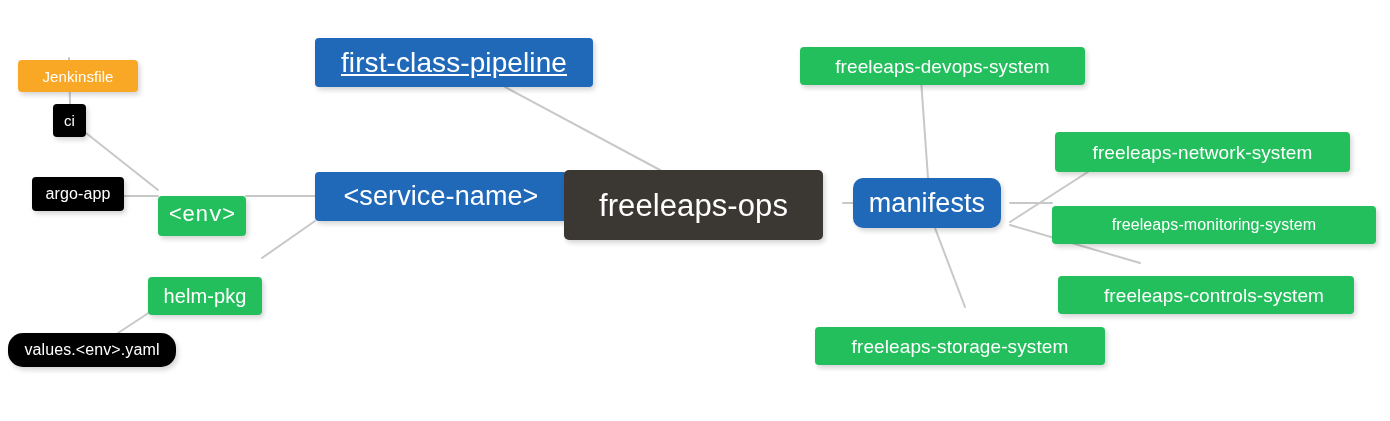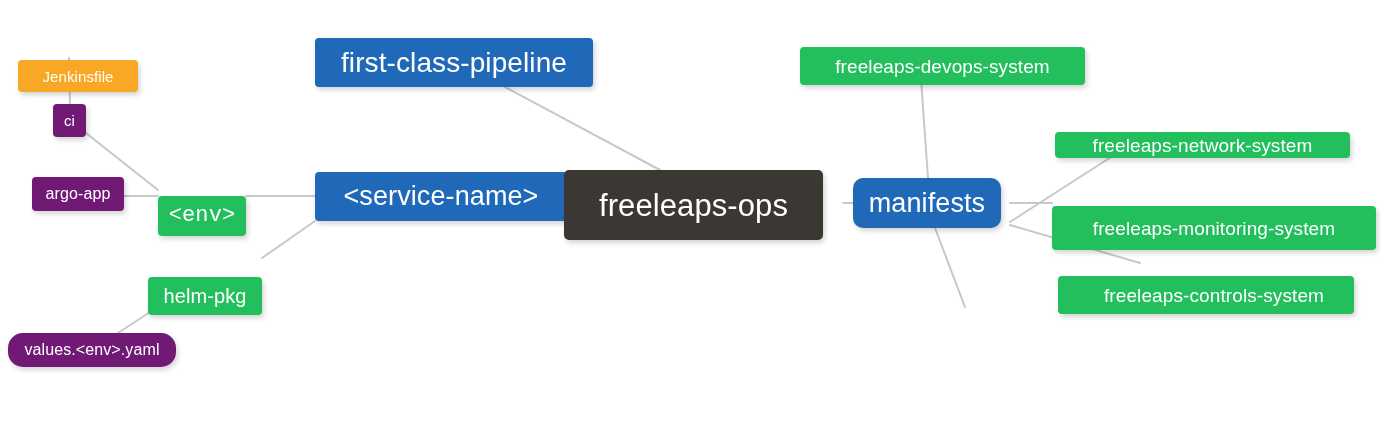--- a/index.html
+++ b/index.html
@@ -39,21 +39,21 @@
     box-shadow: 2px 3px 5px rgba(0,0,0,0.17);
     letter-spacing: 0.1px;
     z-index: 2;
   }
   .node.root {
     background: #3b3733;
     border-radius: 5px;
   }
   .node.blue   { background: #2069b8; }
   .node.green  { background: #23bf5c; margin-top: 20px; }
-  .node.red    { background: #701a75; }
+  .node.red    { background: #000000; }
   .node.orange { background: #f9a825; }
 </style>
 </head>
 <body>
 
 <div id="canvas" style="background: rgb(255, 255, 255);">
   <svg id="edges" viewBox="0 0 1390 421" xmlns="http://www.w3.org/2000/svg">
       <line x1="69" y1="58" x2="70" y2="104" stroke="#c8c8c8" stroke-width="2" stroke-linecap="round"></line>
       <line x1="86" y1="133" x2="158" y2="190" stroke="#c8c8c8" stroke-width="2" stroke-linecap="round"></line>
       <line x1="124" y1="196" x2="158" y2="196" stroke="#c8c8c8" stroke-width="2" stroke-linecap="round"></line>
@@ -68,21 +68,22 @@
       <line x1="1010" y1="203" x2="1052" y2="203" stroke="#c8c8c8" stroke-width="2" stroke-linecap="round"></line>
       <line x1="1010" y1="225" x2="1140" y2="263" stroke="#c8c8c8" stroke-width="2" stroke-linecap="round"></line>
       <line x1="935" y1="228" x2="965" y2="307" stroke="#c8c8c8" stroke-width="2" stroke-linecap="round"></line>
     </svg>
 <div class="node orange" style="left: 18px; top: 26px; width: 120px; height: 32px; font-size: 15px; margin-top: 34px;">Jenkinsfile</div>
     <div class="node red" style="left: 53px; top: 104px; width: 33px; height: 33px; font-size: 15px;">ci</div>
     <div class="node red" style="left: 32px; top: 177px; width: 92px; height: 34px; font-size: 16px;">argo-app</div>
     <div class="node green" style="left: 158px; top: 176px; width: 88px; height: 40px; font-size: 22px; font-family: Liberation Mono, monospace;">&lt;env&gt;</div>
     <div class="node green" style="left: 148px; top: 257px; width: 114px; height: 38px; font-size: 20px;">helm-pkg</div>
     <div class="node red" style="left: 8px; top: 333px; width: 168px; height: 34px; font-size: 16px; border-radius: 15px;">values.&lt;env&gt;.yaml</div>
-    <div class="node blue" style="left: 315px; top: 38px; width: 278px; height: 49px; font-size: 28px;">first-class-pipeline</div>
+    <div class="node blue" style="left: 315px; top: 38px; width: 278px; height: 49px; font-size: 28px; text-decoration: underline;">first-class-pipeline</div>
     <div class="node blue" style="left: 315px; top: 172px; width: 252px; height: 49px; font-size: 27px;">&lt;service-name&gt;</div>
     <div class="node root" style="left: 564px; top: 170px; width: 259px; height: 70px; font-size: 31px;">freeleaps-ops</div>
     <div class="node blue" style="left: 853px; top: 178px; width: 148px; height: 50px; font-size: 27px; border-radius: 10px;">manifests</div>
     <div class="node green" style="left: 800px; top: 27px; width: 285px; height: 38px; font-size: 19px;">freeleaps-devops-system</div>
-    <div class="node green" style="left: 1055px; top: 112px; width: 295px; height: 26px; font-size: 19px;">freeleaps-network-system</div>
-    <div class="node green" style="left: 1052px; top: 186px; width: 324px; height: 44px; font-size: 19px; text-align: center;">freeleaps-monitoring-system</div>
+    <div class="node green" style="left: 1055px; top: 112px; width: 295px; height: 40px; font-size: 19px;">freeleaps-network-system</div>
+    <div class="node green" style="left: 1052px; top: 186px; width: 324px; height: 38px; font-size: 16px; text-align: center;">freeleaps-monitoring-system</div>
     <div class="node green" style="left: 1058px; top: 256px; width: 296px; height: 38px; font-size: 19px; padding-left: 16px;">freeleaps-controls-system</div>
+    <div class="node green" style="left: 815px; top: 307px; width: 290px; height: 38px; font-size: 19px;">freeleaps-storage-system</div>
   </div>
 
 </body></html>

